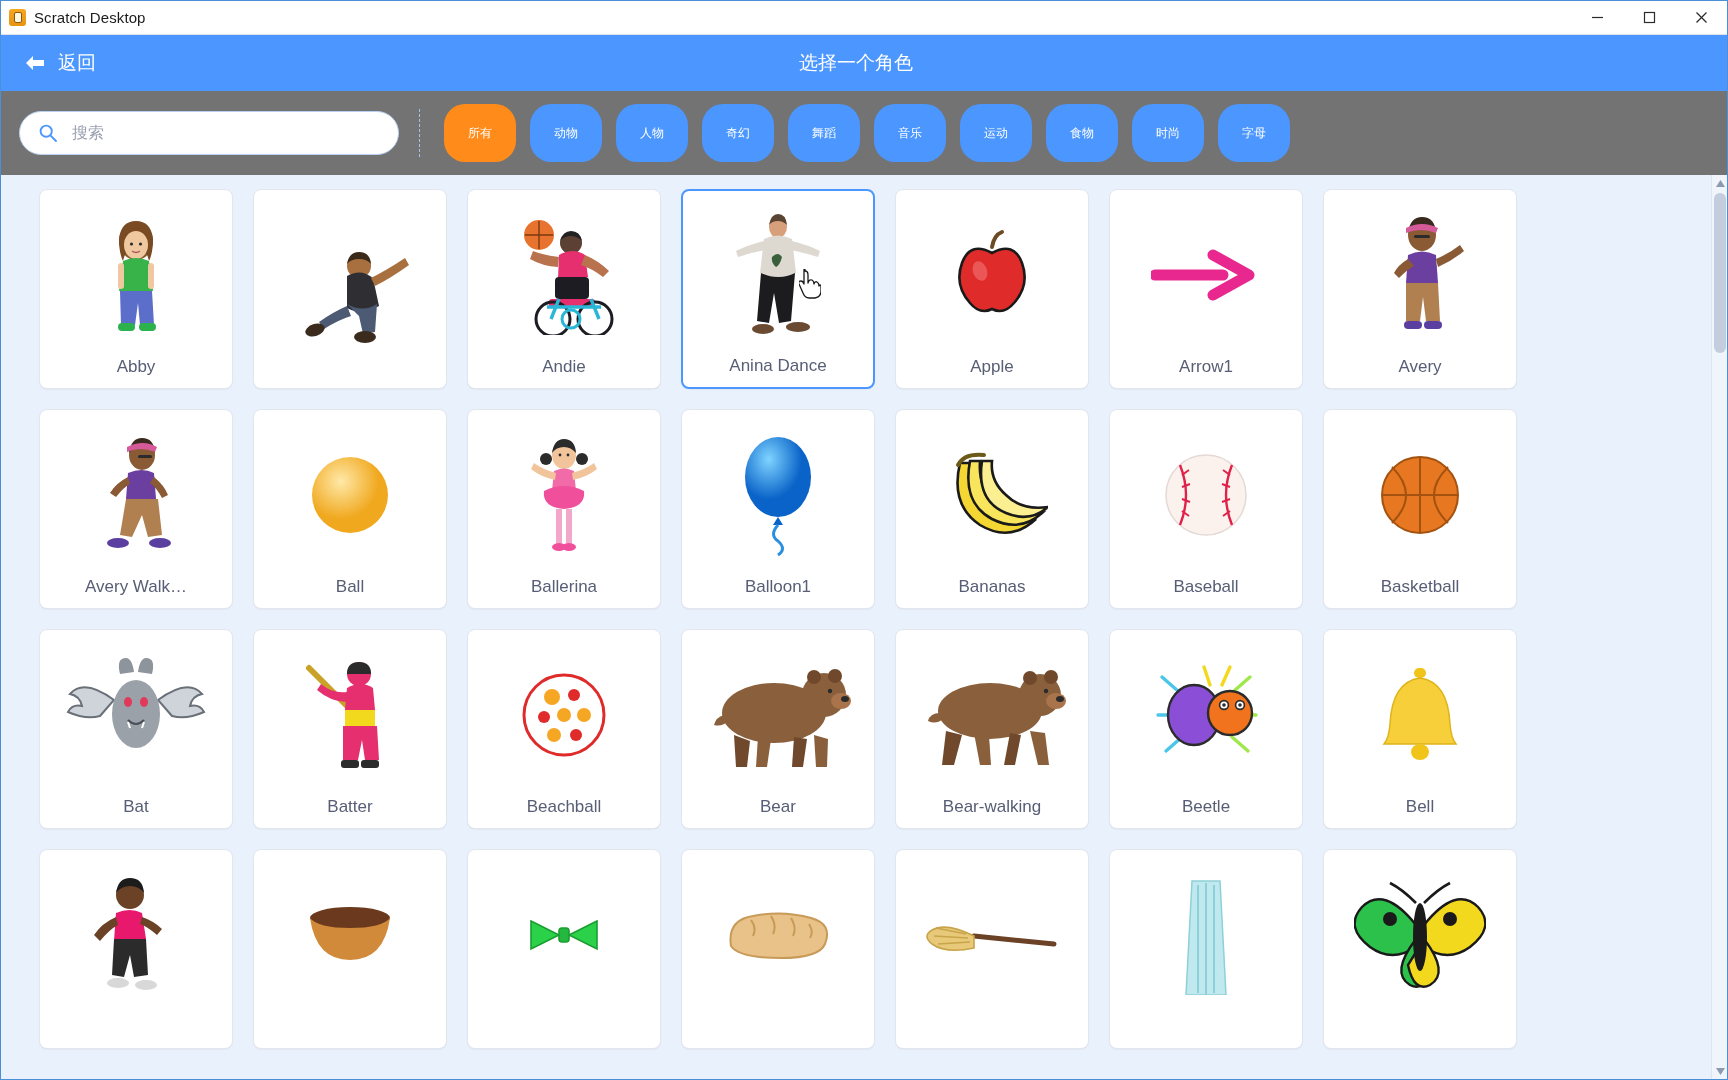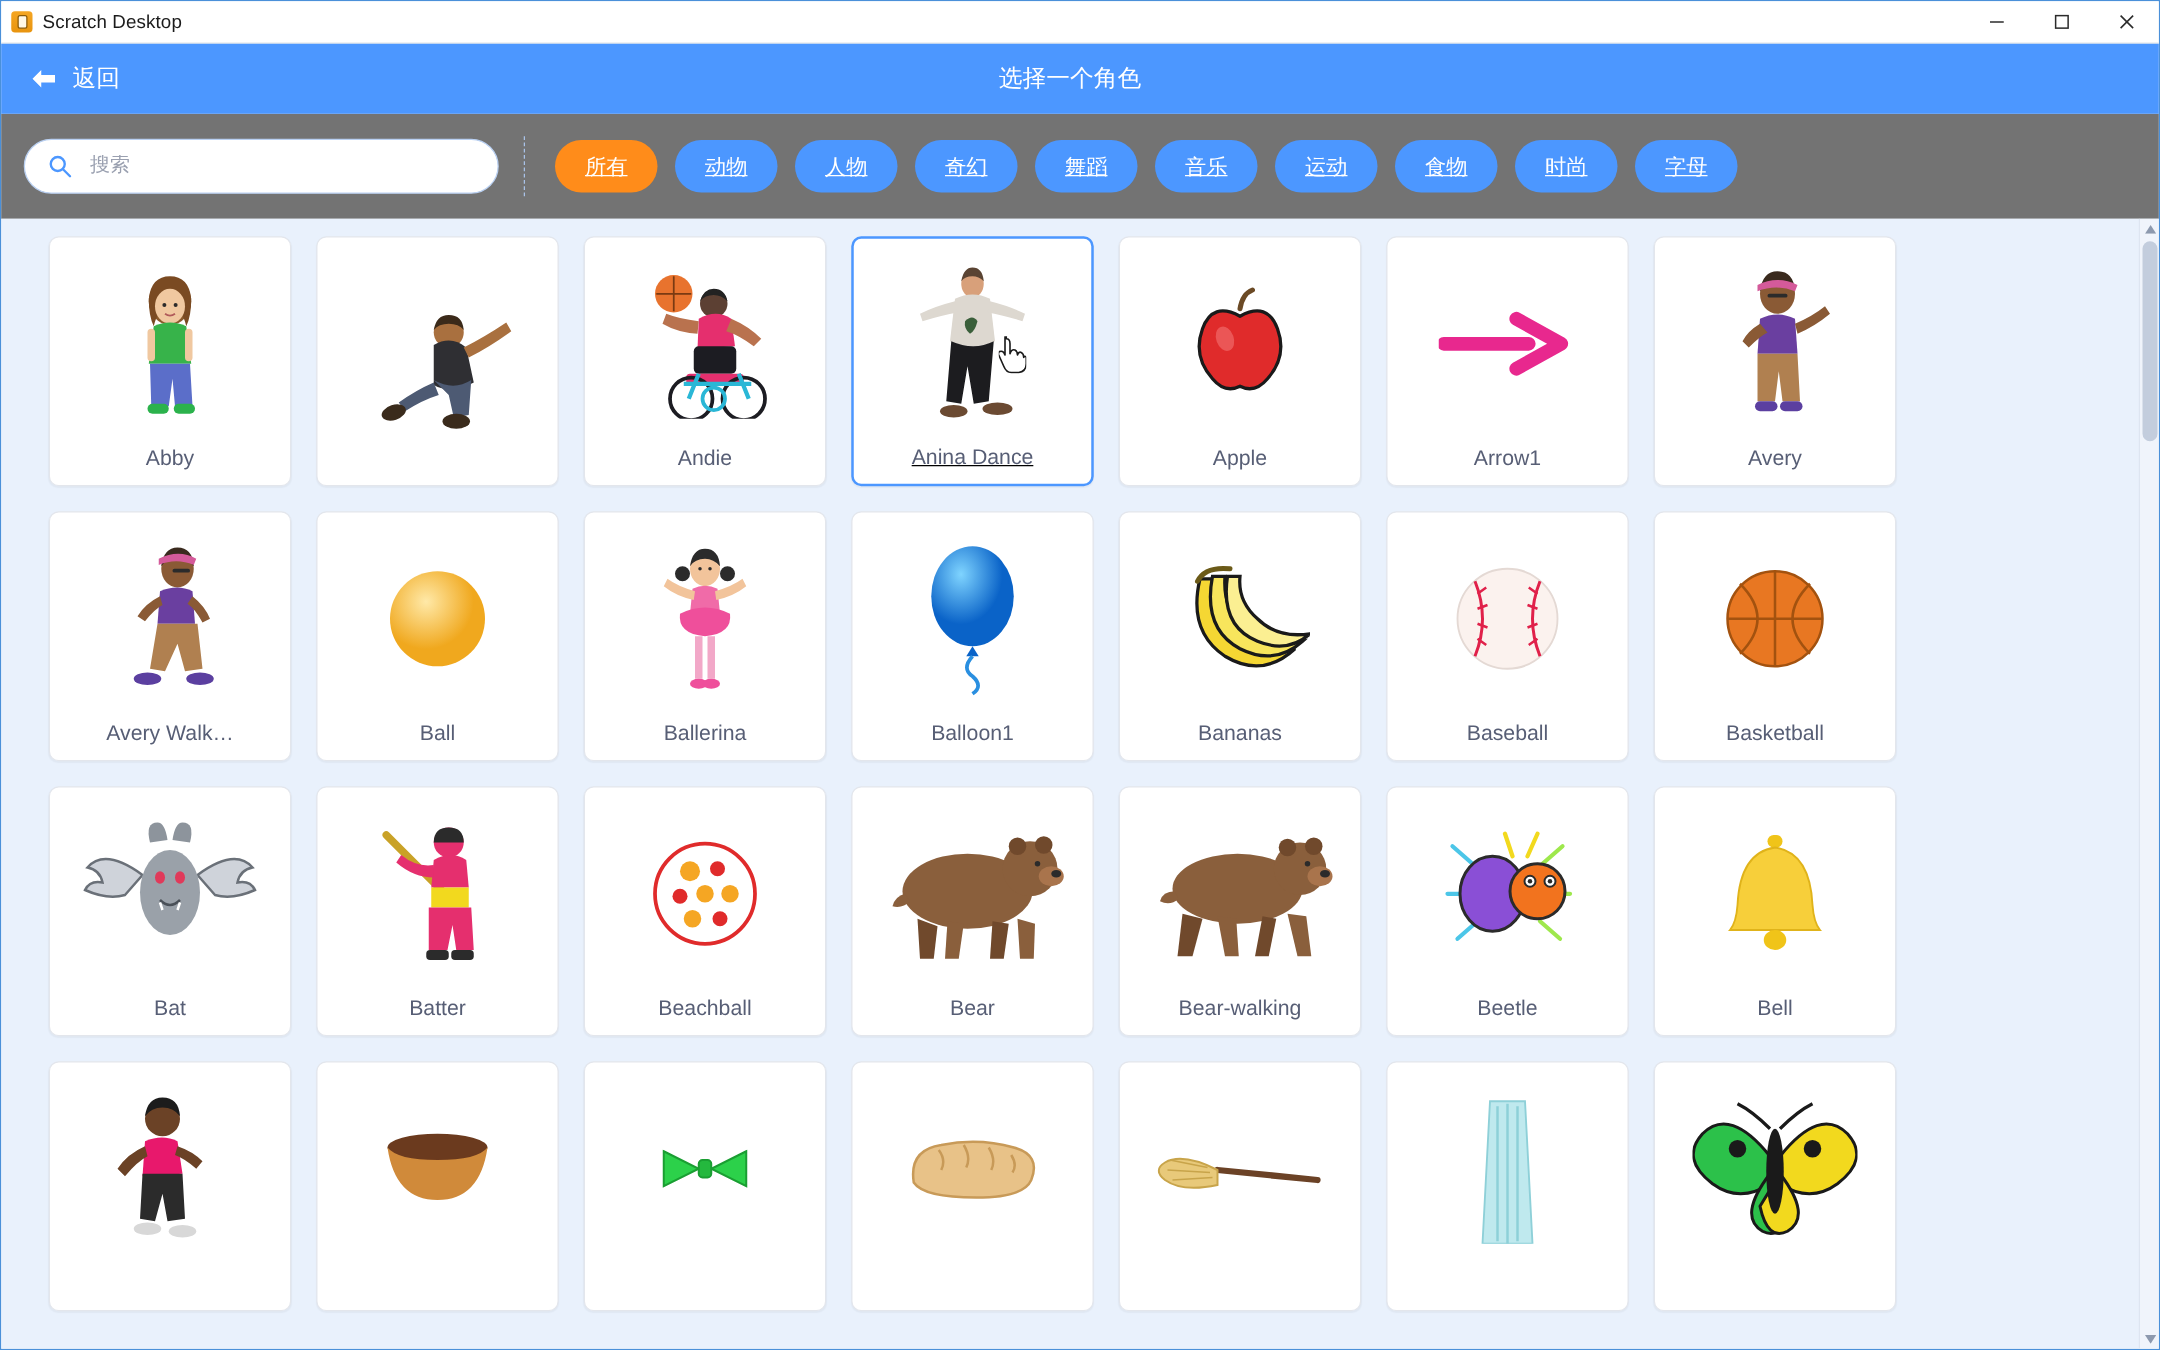--- a/index.html
+++ b/index.html
@@ -90,30 +90,29 @@
   }
   .search-input::placeholder { color: #9aa0b0; }
   .divider {
     width: 1px; height: 48px;
     margin: 0 24px 0 20px;
     border-left: 1px dashed #a9c2e8;
     flex: 0 0 1px;
   }
   .tabs { display: flex; gap: 14px; align-items: center; }
   .tab {
-    height: 42px;
+    height: 58px;
     padding: 0 24px;
     border-radius: 21px;
     background: #4c97ff;
     color: #ffffff;
-    font-size: 17px;
+    font-size: 12px;
     display: flex; align-items: center; justify-content: center;
     cursor: pointer;
     white-space: nowrap;
-    text-decoration: underline;
   }
   .tab.active { background: #ff8c1a; }
 
   
   .body-area {
     flex: 1 1 auto;
     background: #e9f1fc;
     display: flex;
     overflow: hidden;
     position: relative;
@@ -136,21 +135,20 @@
     border-radius: 8px;
     display: flex; flex-direction: column;
     align-items: center; justify-content: flex-start;
     cursor: pointer;
     position: relative;
     overflow: hidden;
     box-shadow: 0 1px 1px rgba(0,0,0,.04);
   }
   .card.selected {
     border: 2px solid #4c97ff;
-    text-decoration: underline;
   }
   .thumb {
     flex: 1 1 auto;
     width: 100%;
     display: flex; align-items: center; justify-content: center;
     padding: 14px 10px 0 10px;
   }
   .thumb svg { display: block; }
   .card-label {
     flex: 0 0 42px;

